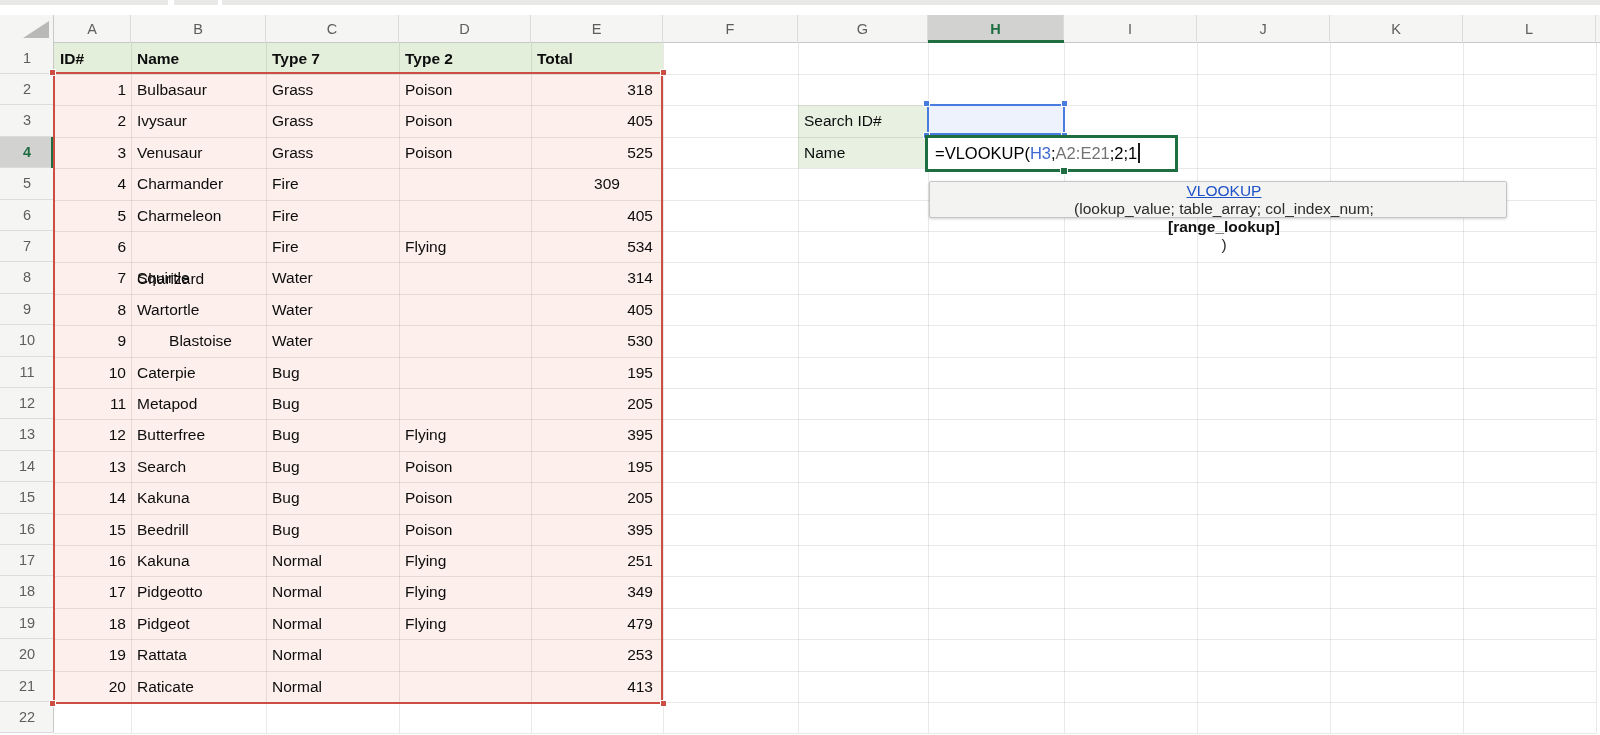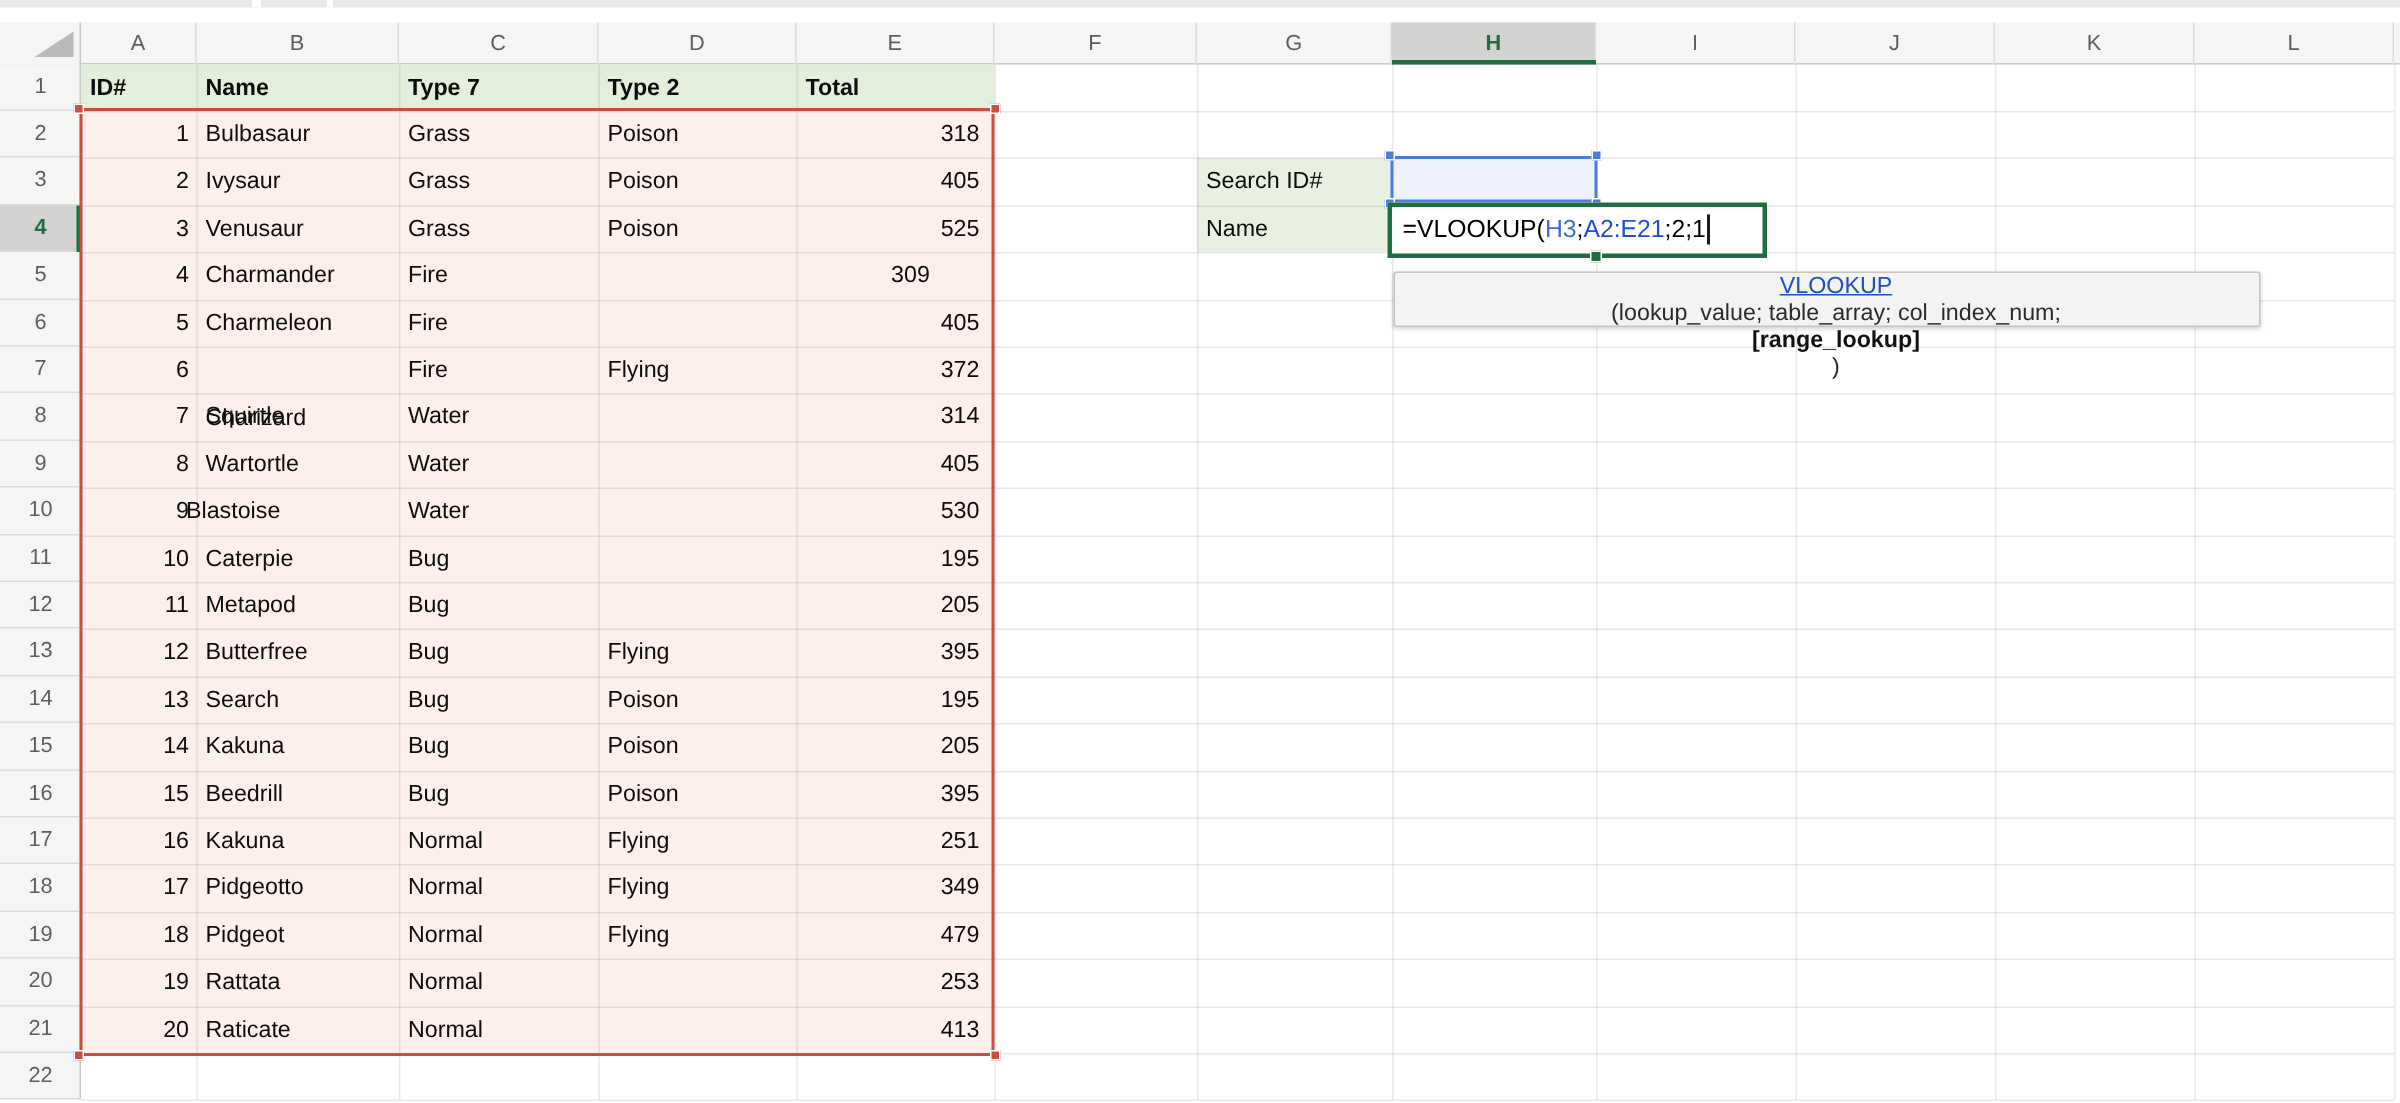--- a/index.html
+++ b/index.html
@@ -159,31 +159,31 @@
       <div class="abs cell" style="left: 272px; top: 168.2px; width: 125px; height: 31.4px; line-height: 31.4px;">Fire</div>
       <div class="abs cell" style="left: 549px; top: 168.2px; width: 116px; height: 31.4px; line-height: 31.4px; text-align: center;">309</div>
       <div class="abs cell" style="left: 60px; top: 199.6px; width: 66px; height: 31.4px; line-height: 31.4px; text-align: right;">5</div>
       <div class="abs cell" style="left: 137px; top: 199.6px; width: 127px; height: 31.4px; line-height: 31.4px;">Charmeleon</div>
       <div class="abs cell" style="left: 272px; top: 199.6px; width: 125px; height: 31.4px; line-height: 31.4px;">Fire</div>
       <div class="abs cell" style="left: 537px; top: 199.6px; width: 116px; height: 31.4px; line-height: 31.4px; text-align: right;">405</div>
       <div class="abs cell" style="left: 60px; top: 231px; width: 66px; height: 31.4px; line-height: 31.4px; text-align: right;">6</div>
       <div class="abs cell" style="left: 137px; top: 231px; width: 127px; height: 31.4px; line-height: 31.4px; margin-top: 32px;">Charizard</div>
       <div class="abs cell" style="left: 272px; top: 231px; width: 125px; height: 31.4px; line-height: 31.4px;">Fire</div>
       <div class="abs cell" style="left: 405px; top: 231px; width: 124px; height: 31.4px; line-height: 31.4px;">Flying</div>
-      <div class="abs cell" style="left: 537px; top: 231px; width: 116px; height: 31.4px; line-height: 31.4px; text-align: right;">372</div>
+      <div class="abs cell" style="left: 537px; top: 231px; width: 116px; height: 31.4px; line-height: 31.4px; text-align: right;">534</div>
       <div class="abs cell" style="left: 60px; top: 262.4px; width: 66px; height: 31.4px; line-height: 31.4px; text-align: right;">7</div>
       <div class="abs cell" style="left: 137px; top: 262.4px; width: 127px; height: 31.4px; line-height: 31.4px;">Squirtle</div>
       <div class="abs cell" style="left: 272px; top: 262.4px; width: 125px; height: 31.4px; line-height: 31.4px;">Water</div>
       <div class="abs cell" style="left: 537px; top: 262.4px; width: 116px; height: 31.4px; line-height: 31.4px; text-align: right;">314</div>
       <div class="abs cell" style="left: 60px; top: 293.8px; width: 66px; height: 31.4px; line-height: 31.4px; text-align: right;">8</div>
       <div class="abs cell" style="left: 137px; top: 293.8px; width: 127px; height: 31.4px; line-height: 31.4px;">Wartortle</div>
       <div class="abs cell" style="left: 272px; top: 293.8px; width: 125px; height: 31.4px; line-height: 31.4px;">Water</div>
       <div class="abs cell" style="left: 537px; top: 293.8px; width: 116px; height: 31.4px; line-height: 31.4px; text-align: right;">405</div>
       <div class="abs cell" style="left: 60px; top: 325.2px; width: 66px; height: 31.4px; line-height: 31.4px; text-align: right;">9</div>
-      <div class="abs cell" style="left: 124px; top: 325.2px; width: 127px; height: 31.4px; line-height: 31.4px;">Blastoise</div>
+      <div class="abs cell" style="left: 137px; top: 325.2px; width: 127px; height: 31.4px; line-height: 31.4px; text-align: center;">Blastoise</div>
       <div class="abs cell" style="left: 272px; top: 325.2px; width: 125px; height: 31.4px; line-height: 31.4px;">Water</div>
       <div class="abs cell" style="left: 537px; top: 325.2px; width: 116px; height: 31.4px; line-height: 31.4px; text-align: right;">530</div>
       <div class="abs cell" style="left: 60px; top: 356.6px; width: 66px; height: 31.4px; line-height: 31.4px; text-align: right;">10</div>
       <div class="abs cell" style="left: 137px; top: 356.6px; width: 127px; height: 31.4px; line-height: 31.4px;">Caterpie</div>
       <div class="abs cell" style="left: 272px; top: 356.6px; width: 125px; height: 31.4px; line-height: 31.4px;">Bug</div>
       <div class="abs cell" style="left: 537px; top: 356.6px; width: 116px; height: 31.4px; line-height: 31.4px; text-align: right;">195</div>
       <div class="abs cell" style="left: 60px; top: 388px; width: 66px; height: 31.4px; line-height: 31.4px; text-align: right;">11</div>
       <div class="abs cell" style="left: 137px; top: 388px; width: 127px; height: 31.4px; line-height: 31.4px;">Metapod</div>
       <div class="abs cell" style="left: 272px; top: 388px; width: 125px; height: 31.4px; line-height: 31.4px;">Bug</div>
       <div class="abs cell" style="left: 537px; top: 388px; width: 116px; height: 31.4px; line-height: 31.4px; text-align: right;">205</div>
@@ -241,20 +241,20 @@
       <div class="abs handle" style="left: 659.5px; top: 700px; width: 7px; height: 7px; background: rgb(204, 78, 67);"></div>
       <div class="abs" style="left: 926.5px; top: 103.5px; width: 138px; height: 31.5px; border: 2.5px solid rgb(74, 124, 224); background: rgb(237, 242, 252);"></div>
       <div class="abs handle" style="left: 923px; top: 100px; width: 7px; height: 7px; background: rgb(74, 124, 224);"></div>
       <div class="abs handle" style="left: 1061px; top: 100px; width: 7px; height: 7px; background: rgb(74, 124, 224);"></div>
       <div class="abs handle" style="left: 923px; top: 131.5px; width: 7px; height: 7px; background: rgb(74, 124, 224);"></div>
       <div class="abs handle" style="left: 1061px; top: 131.5px; width: 7px; height: 7px; background: rgb(74, 124, 224);"></div>
       <div class="abs" id="formula-box" style="left: 925px; top: 134.5px; width: 253px; height: 37px; border: 3px solid rgb(30, 110, 66); padding-left: 7px;">
         <span style="color: rgb(0, 0, 0);">=VLOOKUP(</span>
         <span style="color: rgb(63, 106, 209);">H3</span>
         <span style="color: rgb(0, 0, 0);">;</span>
-        <span style="color: #1d4ed8;">A2:E21</span>
+        <span style="color: #737373;">A2:E21</span>
         <span style="color: rgb(0, 0, 0);">;2;1</span>
         <span id="caret"></span>
       </div>
       <div class="abs handle" style="left: 1060px; top: 167px; width: 8px; height: 8px; background: rgb(30, 110, 66);"></div>
       <div class="abs" id="tooltip" style="left: 929px; top: 180.5px; width: 578px; height: 37px; flex-direction: column;"><span class="fn-link" style="color: rgb(29, 81, 200);">VLOOKUP</span><span> (lookup_value; table_array; col_index_num; </span><span class="opt">[range_lookup]</span><span>)</span></div>
     </div>
 </div>
 
 </body></html>

